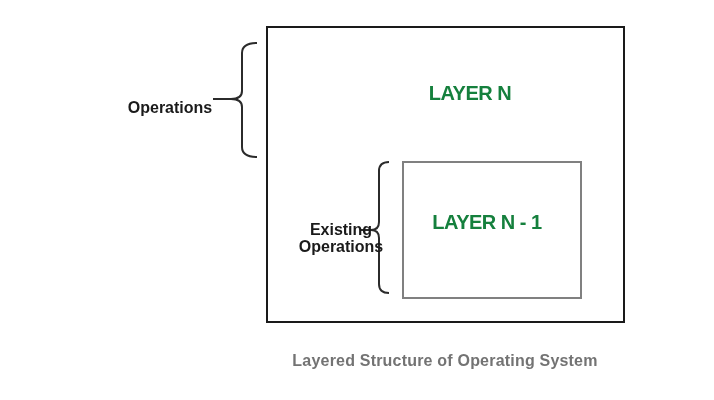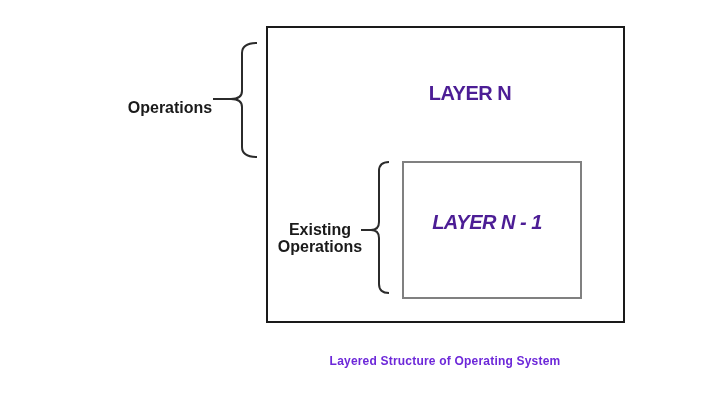--- a/index.html
+++ b/index.html
@@ -36,59 +36,58 @@
     box-sizing: border-box;
     background: #ffffff;
   }
   .layer-label {
     position: absolute;
     transform: translate(-50%, -50%);
     font-weight: bold;
     font-size: 20px;
     letter-spacing: -0.5px;
     white-space: nowrap;
-    color: #4c1d95;
+    color: #15803d;
   }
   .layer-n-label {
     left: 470px;
     top: 93px;
   }
   .layer-n1-label {
     left: 487px;
     top: 222px;
-    font-style: italic;
   }
   .side-label {
     position: absolute;
     transform: translate(-50%, -50%);
     font-weight: bold;
     font-size: 16px;
     line-height: 17px;
     text-align: center;
     white-space: nowrap;
     color: #1a1a1a;
   }
   .new-ops-label {
     left: 170px;
     top: 107px;
   }
   .existing-ops-label {
-    left: 320px;
+    left: 341px;
     top: 238px;
   }
   .caption {
     position: absolute;
     left: 445px;
     top: 361px;
     transform: translate(-50%, -50%);
     font-weight: bold;
-    font-size: 12px;
+    font-size: 16px;
     letter-spacing: 0.2px;
     white-space: nowrap;
-    color: #6d28d9;
+    color: #737373;
   }
   .brace-svg {
     position: absolute;
     left: 0;
     top: 0;
     width: 714px;
     height: 400px;
     pointer-events: none;
   }
   .brace-svg path, .brace-svg line {

